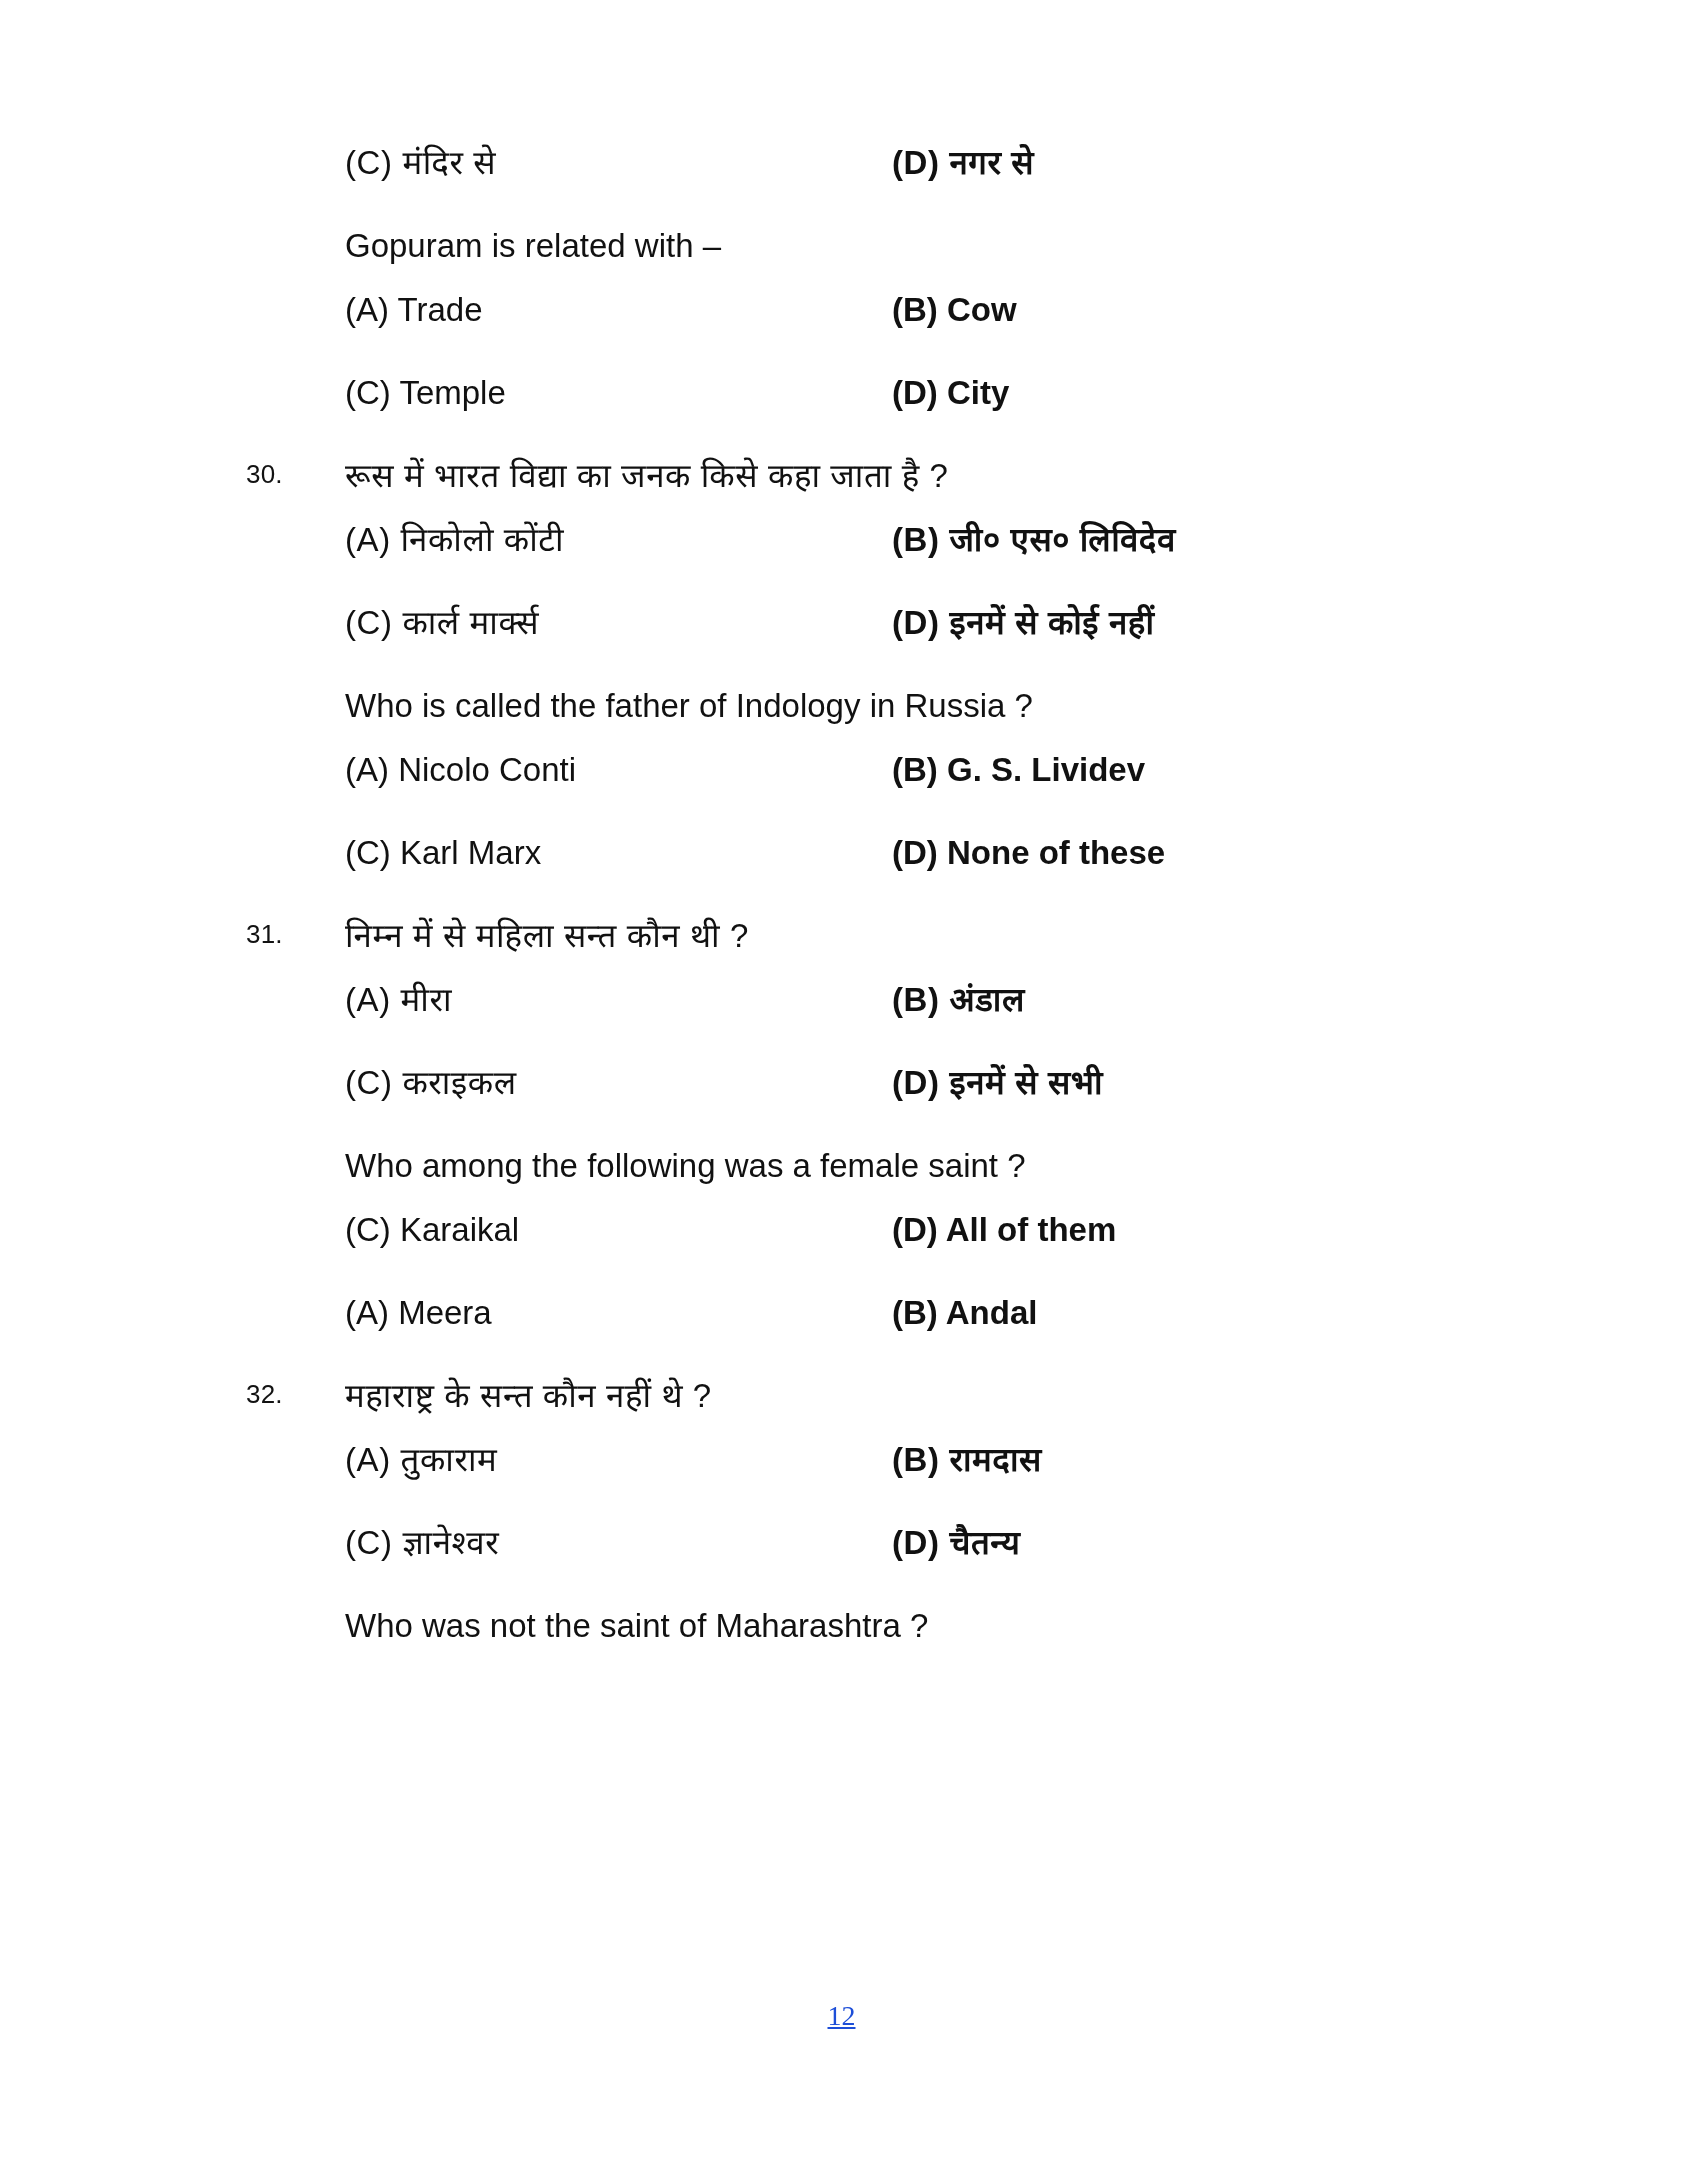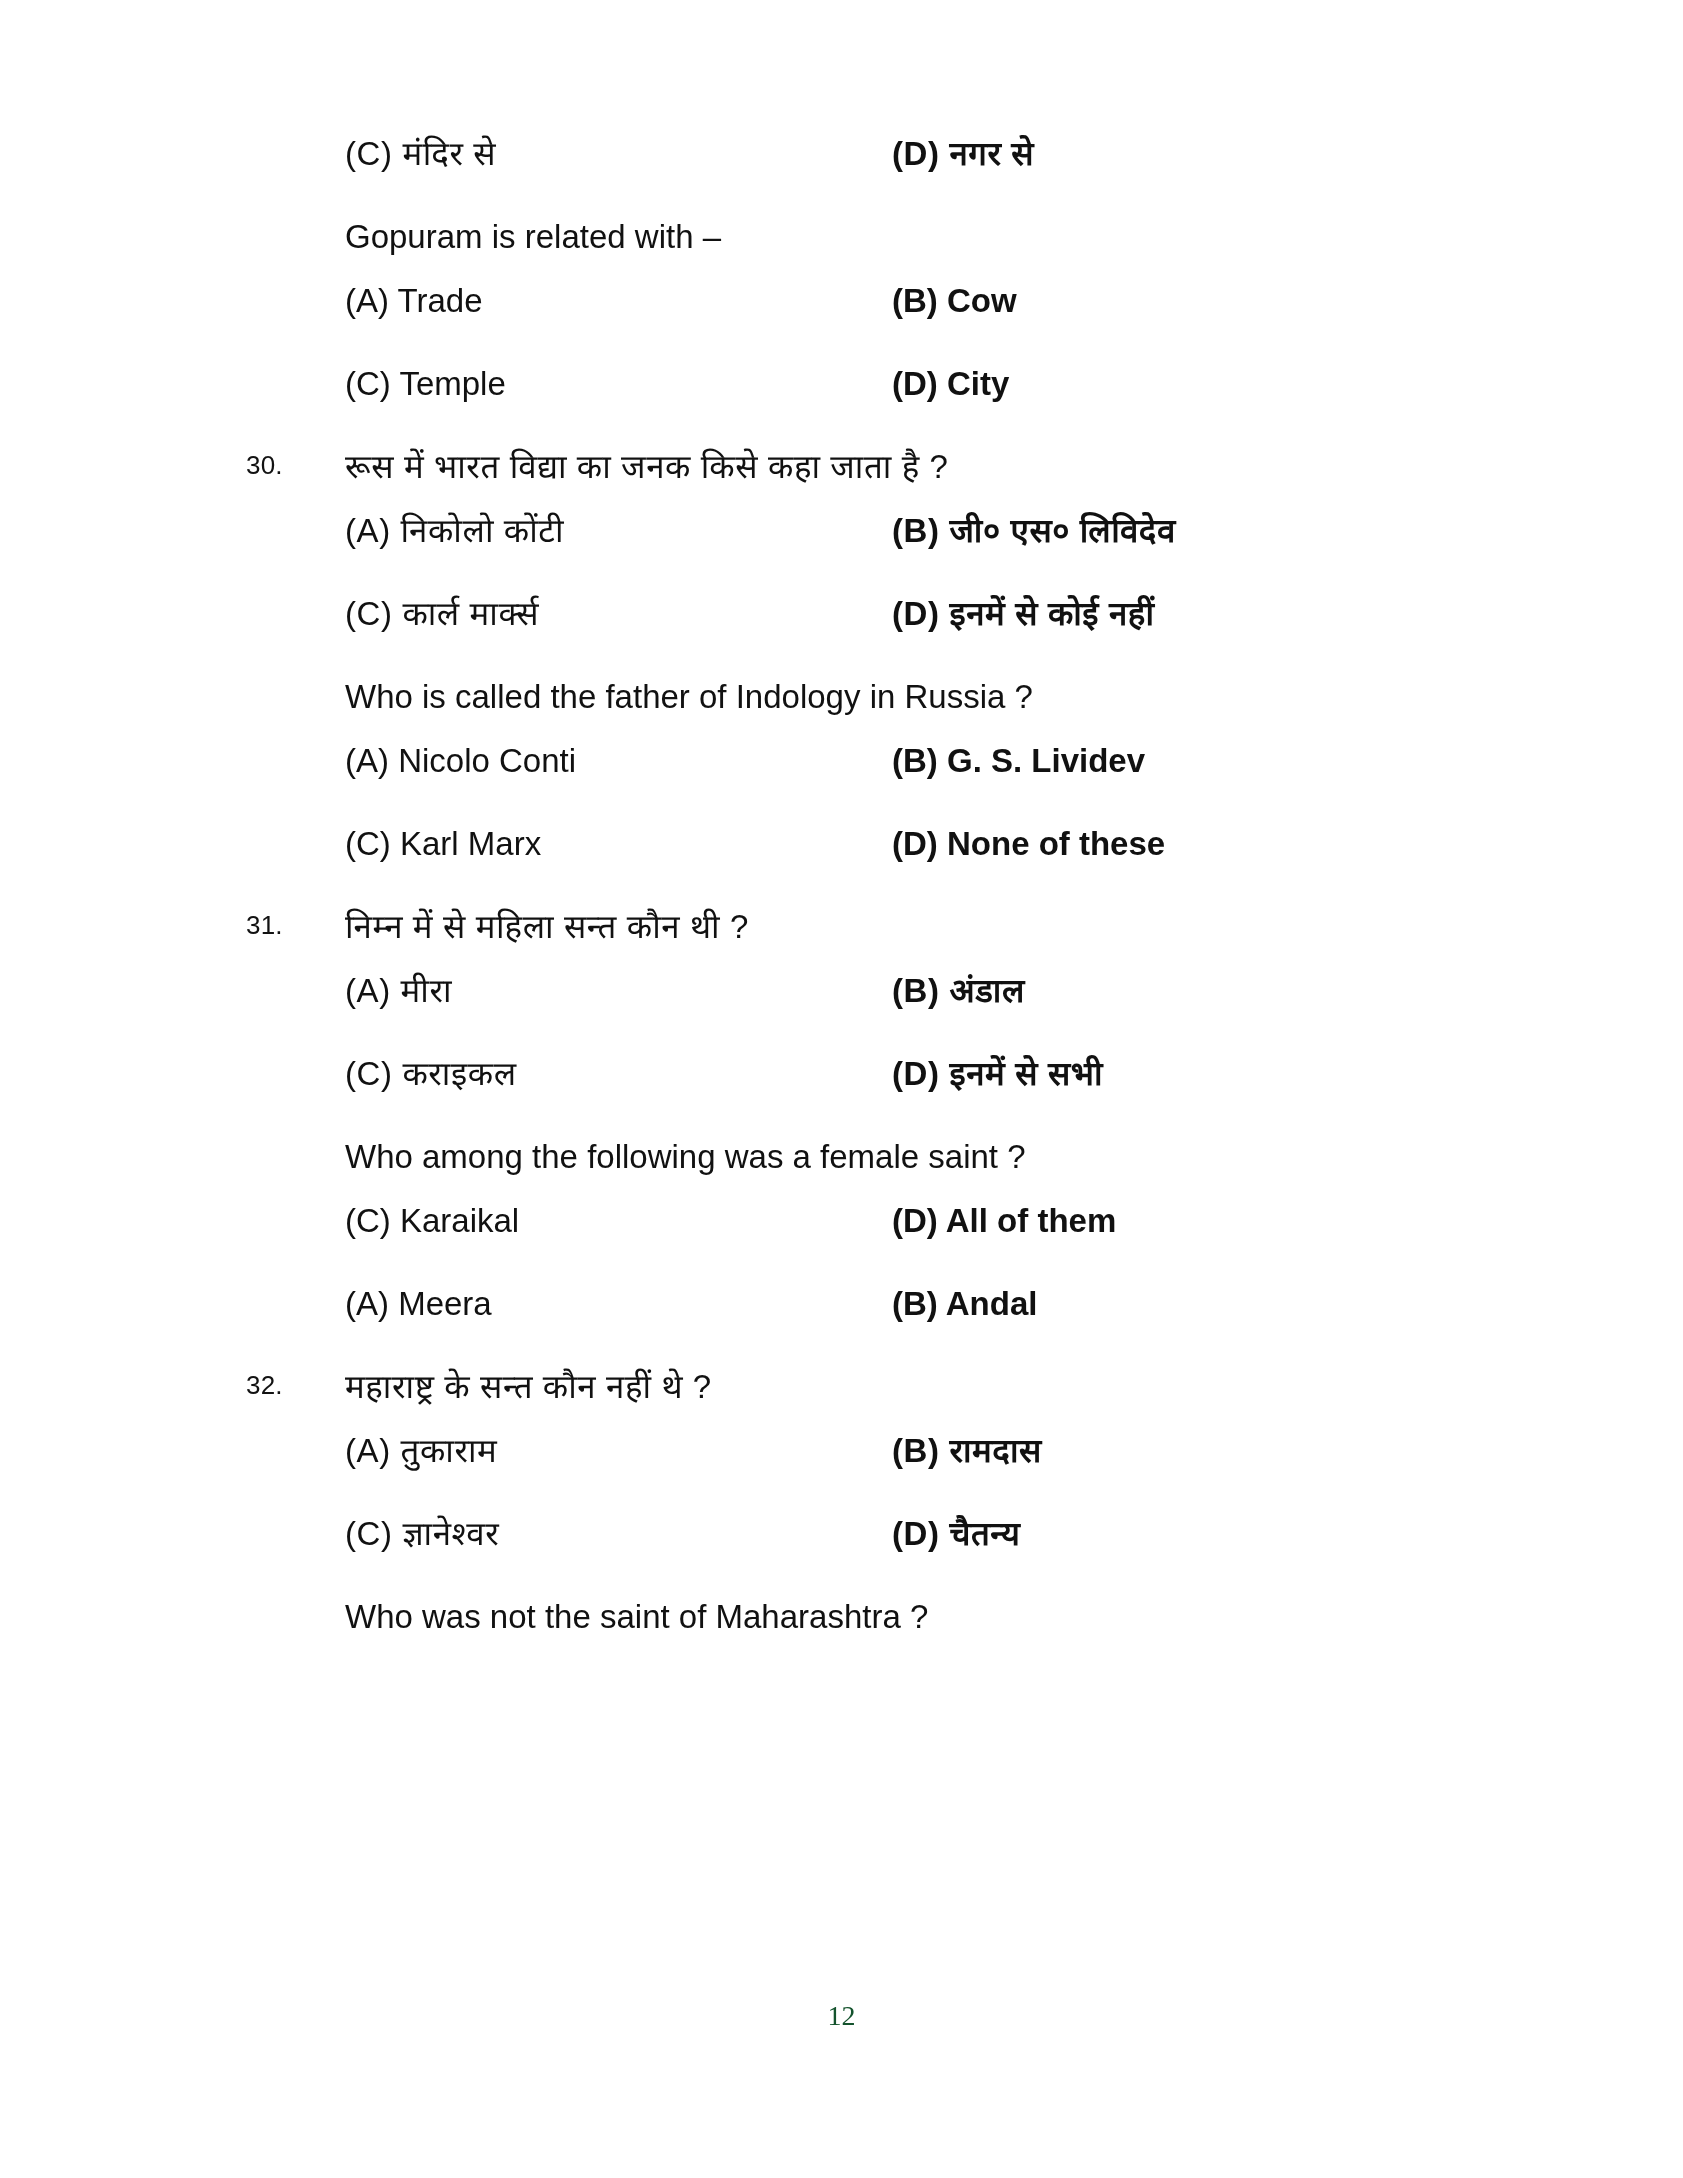--- a/index.html
+++ b/index.html
@@ -19,21 +19,21 @@
   .page {
     position: absolute;
     inset: 0;
     background: #ffffff;
   }
 
   
   .content {
     position: absolute;
     left: 0;
-    top: 5px;
+    top: 14px;
     width: 1683px;
   }
 
   
   .row {
     position: relative;
     display: flex;
     align-items: flex-start;
     min-height: 50px;
   }
@@ -93,21 +93,22 @@
 
   
   .page-number {
     position: absolute;
     left: 0;
     right: 0;
     top: 2000px;
     text-align: center;
     font-family: "Liberation Serif", "DejaVu Serif", serif;
     font-size: 28px;
-    color: #14532d;
+    color: #1d4ed8;
+    text-decoration: underline;
   }
 
   
   .paper-tint {
     position: absolute;
     inset: 0;
     pointer-events: none;
     background: #ffffff;
     opacity: 0;
   }

